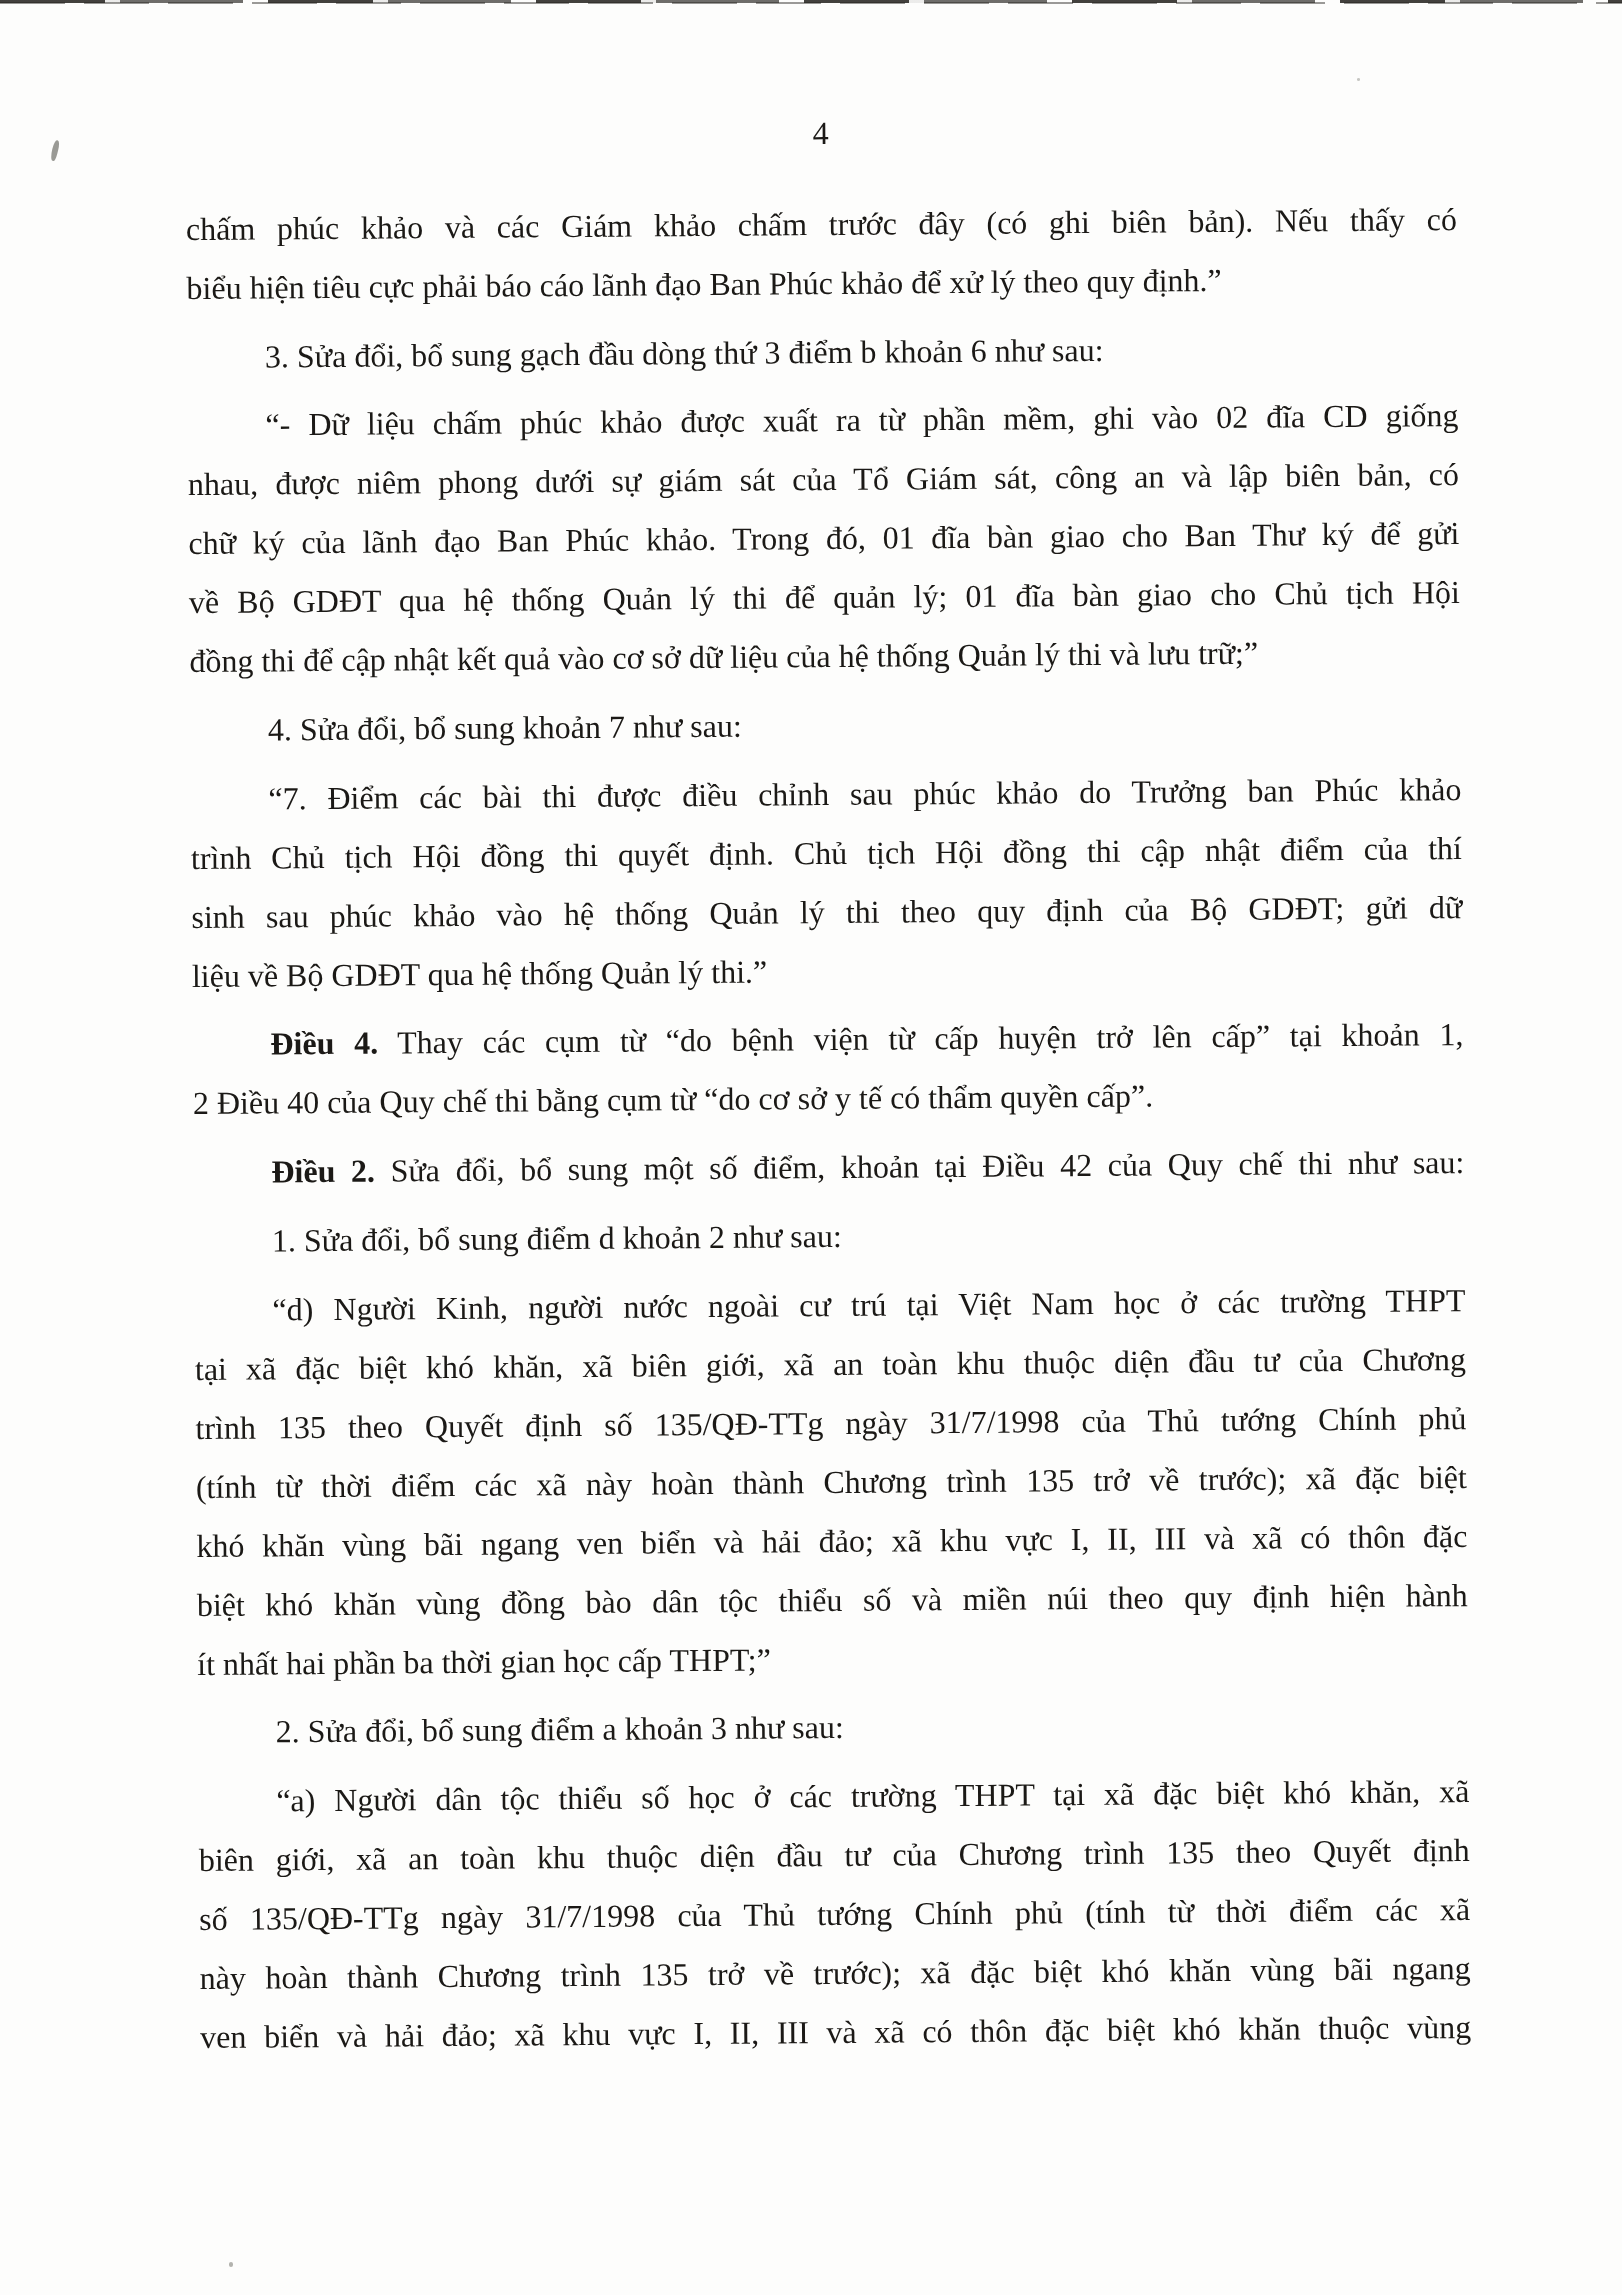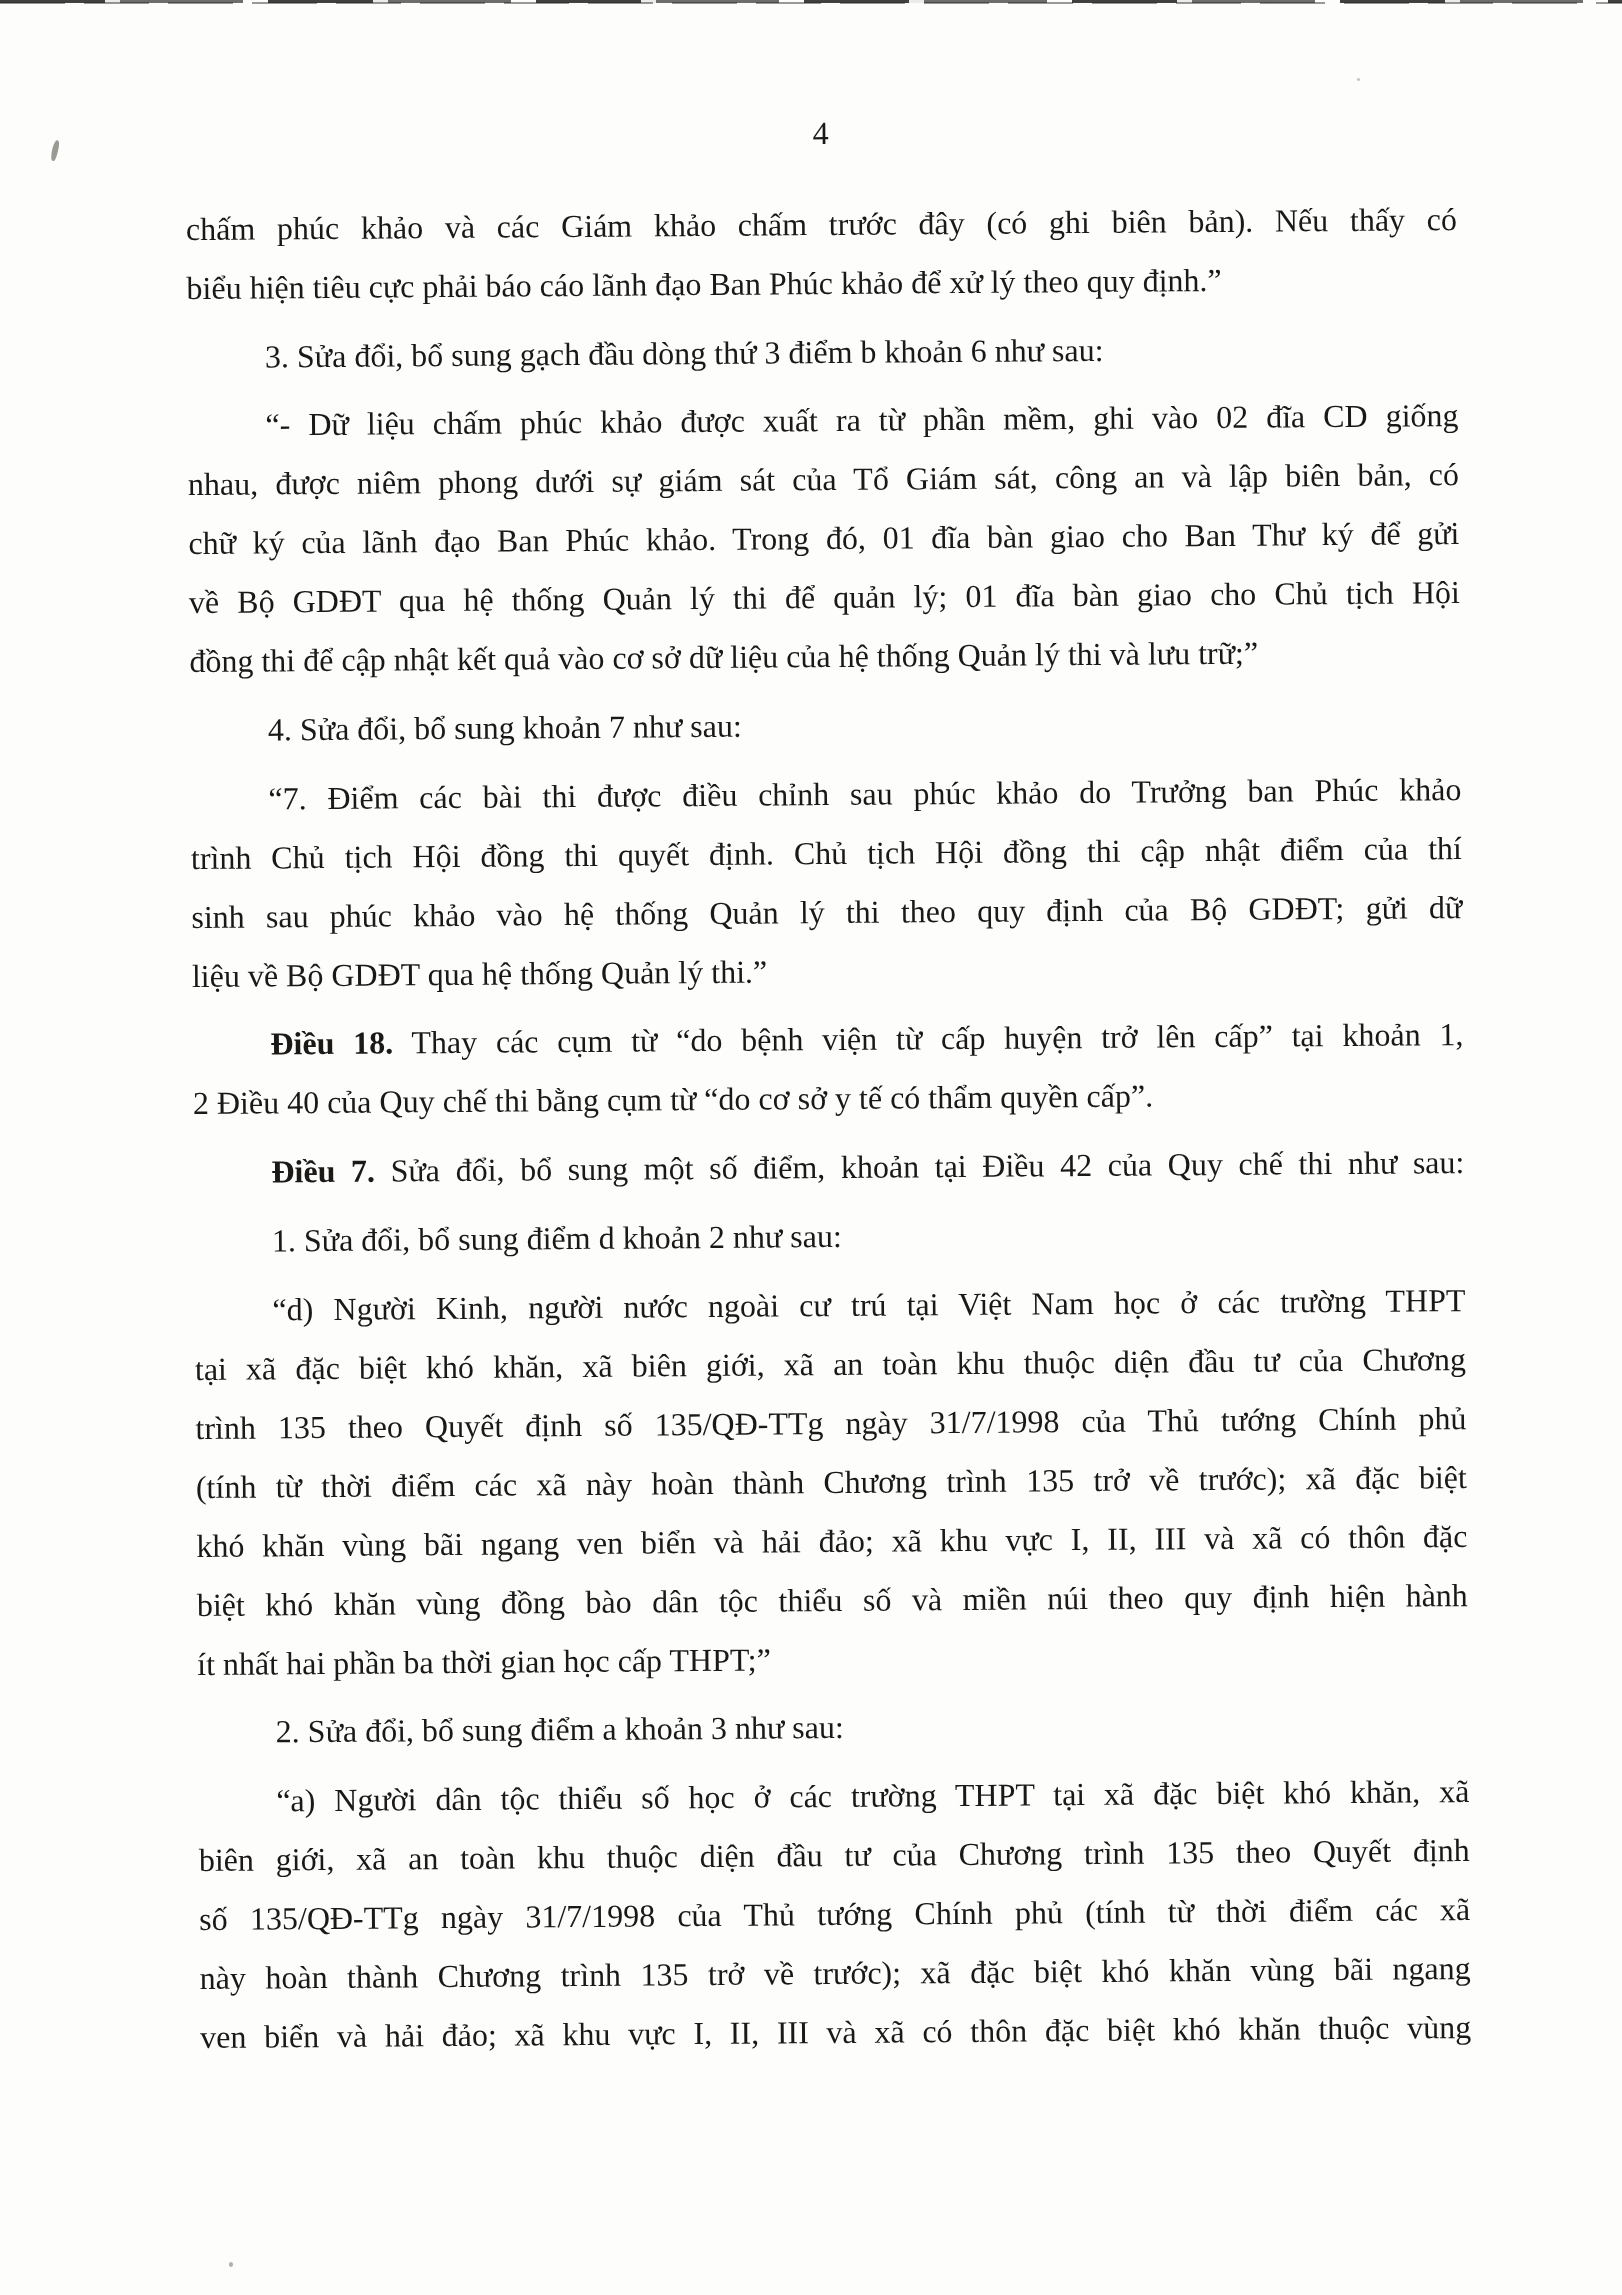--- a/index.html
+++ b/index.html
@@ -87,25 +87,25 @@
         <div class="para">
           <div class="line indent"><span>4. Sửa đổi, bổ sung khoản 7 như sau:</span></div>
         </div>
         <div class="para">
           <div class="line just indent"><span>“7. Điểm các bài thi được điều chỉnh sau phúc khảo do Trưởng ban Phúc khảo</span></div>
           <div class="line just"><span>trình Chủ tịch Hội đồng thi quyết định. Chủ tịch Hội đồng thi cập nhật điểm của thí</span></div>
           <div class="line just"><span>sinh sau phúc khảo vào hệ thống Quản lý thi theo quy định của Bộ GDĐT; gửi dữ</span></div>
           <div class="line"><span>liệu về Bộ GDĐT qua hệ thống Quản lý thi.”</span></div>
         </div>
         <div class="para">
-          <div class="line just indent"><span class="bold">Điều 18.</span><span> Thay các cụm từ “do bệnh viện từ cấp huyện trở lên cấp” tại khoản 1,</span></div>
+          <div class="line just indent"><span class="bold">Điều 4.</span><span> Thay các cụm từ “do bệnh viện từ cấp huyện trở lên cấp” tại khoản 1,</span></div>
           <div class="line"><span>2 Điều 40 của Quy chế thi bằng cụm từ “do cơ sở y tế có thẩm quyền cấp”.</span></div>
         </div>
         <div class="para">
-          <div class="line just indent"><span class="bold">Điều 7.</span><span> Sửa đổi, bổ sung một số điểm, khoản tại Điều 42 của Quy chế thi như sau:</span></div>
+          <div class="line just indent"><span class="bold">Điều 2.</span><span> Sửa đổi, bổ sung một số điểm, khoản tại Điều 42 của Quy chế thi như sau:</span></div>
         </div>
         <div class="para">
           <div class="line indent"><span>1. Sửa đổi, bổ sung điểm d khoản 2 như sau:</span></div>
         </div>
         <div class="para">
           <div class="line just indent"><span>“d) Người Kinh, người nước ngoài cư trú tại Việt Nam học ở các trường THPT</span></div>
           <div class="line just"><span>tại xã đặc biệt khó khăn, xã biên giới, xã an toàn khu thuộc diện đầu tư của Chương</span></div>
           <div class="line just"><span>trình 135 theo Quyết định số 135/QĐ-TTg ngày 31/7/1998 của Thủ tướng Chính phủ</span></div>
           <div class="line just"><span>(tính từ thời điểm các xã này hoàn thành Chương trình 135 trở về trước); xã đặc biệt</span></div>
           <div class="line just"><span>khó khăn vùng bãi ngang ven biển và hải đảo; xã khu vực I, II, III và xã có thôn đặc</span></div>

